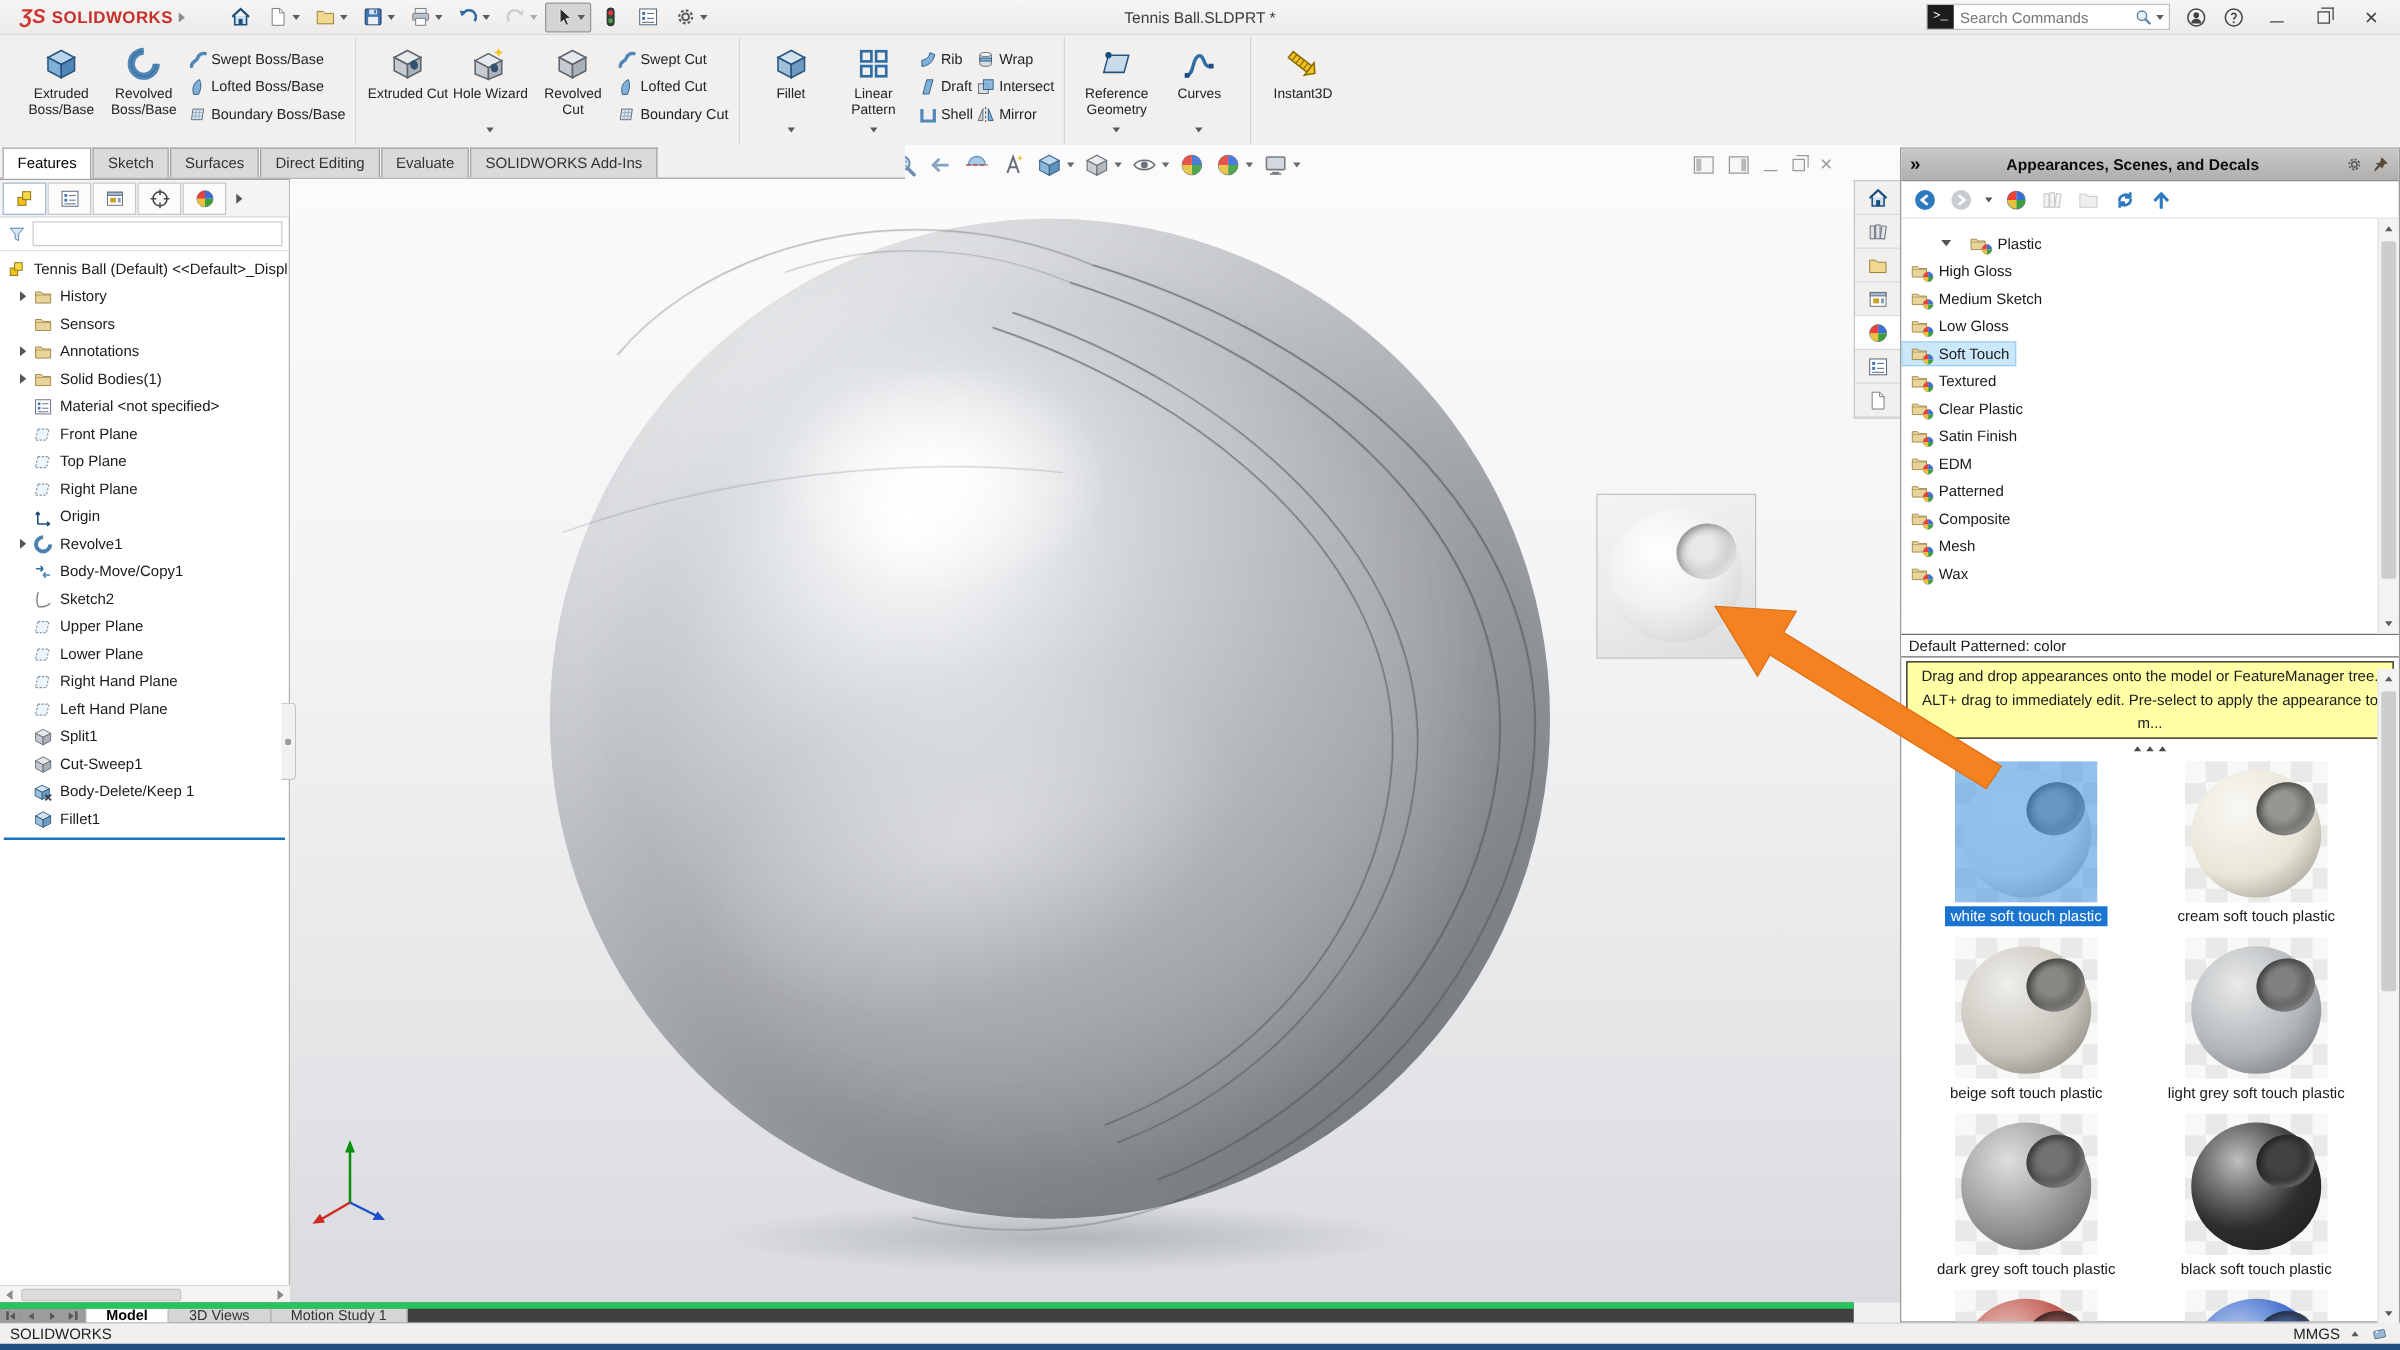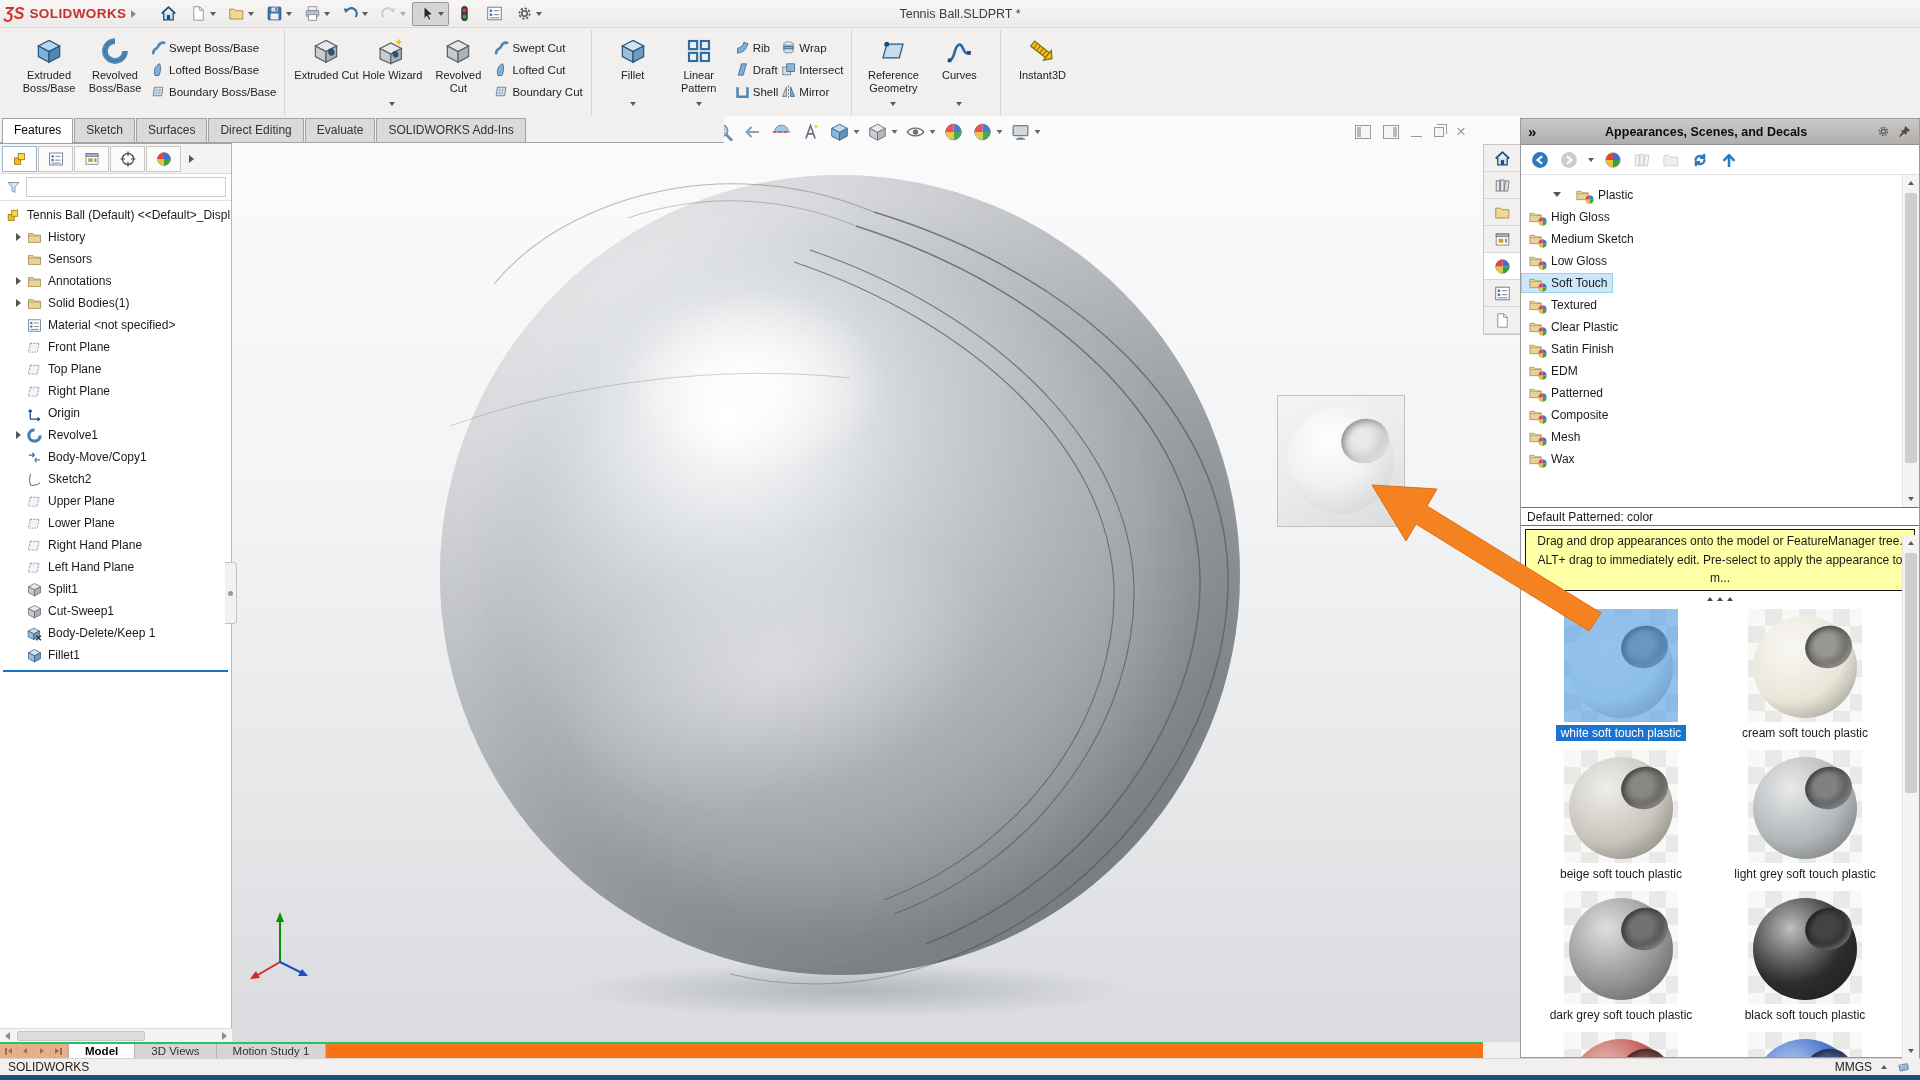--- a/index.html
+++ b/index.html
@@ -5,21 +5,21 @@
   *{margin:0;padding:0;box-sizing:border-box}
   html,body{width:1920px;height:1080px;overflow:hidden}
   body{font-family:"Liberation Sans","DejaVu Sans",sans-serif;font-size:12px;color:#1a1a1a;background:#f1f0ee;position:relative}
   .ti{display:inline-block;vertical-align:middle;flex:none}
   .cdown{display:inline-block;width:0;height:0;border-top:4px solid #5a5a5a;border-left:3.5px solid transparent;border-right:3.5px solid transparent}
   .cup{display:inline-block;width:0;height:0;border-bottom:4px solid #5a5a5a;border-left:3.5px solid transparent;border-right:3.5px solid transparent}
   .cright{display:inline-block;width:0;height:0;border-left:5px solid #555;border-top:4px solid transparent;border-bottom:4px solid transparent}
 
   
   .titlebar{position:absolute;top:0;left:0;width:1920px;height:28px;background:linear-gradient(#f7f6f5,#edebe9);display:flex;align-items:center;border-bottom:1px solid #dddbd9}
-  .logo{display:flex;align-items:center;gap:5px;padding:0 4px}
+  .logo{display:flex;align-items:center;gap:5px;padding:0 16px}
   .logo-mark{color:#d1342e;font-weight:bold;font-style:italic;font-size:16px;line-height:1}
   .logo-text{color:#c8302b;font-weight:bold;font-size:13.5px;letter-spacing:.4px}
   .qat{display:flex;align-items:center;gap:1px;margin-left:14px}
   .qbtn{height:24px;display:flex;align-items:center;gap:2px;padding:0 4px;border-radius:2px;border:1px solid transparent}
   .qbtn.active{background:#d7d5d3;border-color:#9a9896}
   .qbtn.disabled{opacity:.45}
   .qbtn .ti{width:19px;height:19px}
   .doc-title{position:absolute;left:0;right:0;text-align:center;font-size:12.5px;color:#3c3c3c;pointer-events:none}
   .tb-right{margin-left:auto;display:flex;align-items:center;gap:12px;padding-right:10px;position:relative;z-index:2}
   .searchbox{width:195px;height:21px;background:#fff;border:1px solid #c3c1bf;display:flex;align-items:center}
@@ -145,21 +145,21 @@
   .sw-label{margin-top:3px;font-size:12px;padding:1px 5px;white-space:nowrap;color:#1a1a1a}
   .sw.selected .sw-label{background:#1b75d0;color:#fff}
 
   
   .lhscroll{position:absolute;left:0;top:912px;width:232px;height:14px;background:#f5f4f3;border-top:1px solid #dedcda;display:flex;align-items:center;z-index:6}
   .hs-btn{width:15px;height:13px;display:flex;align-items:center;justify-content:center}
   .hs-left{border-right:5px solid #8a8a8a;border-top:4px solid transparent;border-bottom:4px solid transparent;width:0;height:0}
   .hs-right{border-left:5px solid #8a8a8a;border-top:4px solid transparent;border-bottom:4px solid transparent;width:0;height:0}
   .hs-thumb{height:10px;width:128px;background:#dddcdb;border:1px solid #c8c6c4;border-radius:2px;margin-left:2px}
   .hs-spacer{flex:1}
-  .mtabs{position:absolute;left:0;top:926px;width:1483px;height:16px;background:#f97316;border-top:2px solid #22c55e;display:flex;align-items:stretch;z-index:6}
+  .mtabs{position:absolute;left:0;top:926px;width:1483px;height:16px;background:#404040;border-top:5px solid #22c55e;display:flex;align-items:stretch;z-index:6}
   .mnav{display:flex;border-right:1px solid #b7b5b3}
   .mnav-btn{width:17px;display:flex;align-items:center;justify-content:center;border-right:1px solid #cfcdcb;background:#dcdad8;opacity:.6}
   .tri-l{width:0;height:0;border-right:4px solid #666;border-top:3.5px solid transparent;border-bottom:3.5px solid transparent}
   .tri-r{width:0;height:0;border-left:4px solid #666;border-top:3.5px solid transparent;border-bottom:3.5px solid transparent}
   .bar-v{width:1.5px;height:7px;background:#666;margin:0 1px}
   .mtab{padding:0 16px;border-right:1px solid #b7b5b3;display:flex;align-items:center;background:#d7d5d3;font-size:11.5px;color:#333}
   .mtab.active{background:#fdfdfd;font-weight:bold;color:#000}
   .statusbar{position:absolute;top:1058px;left:0;width:1920px;height:22px;background:#f1f0ee;border-top:1px solid #d6d4d2}
   .sb-text{position:absolute;left:8px;top:1px;font-size:12px;color:#222}
   .sb-right{position:absolute;right:8px;top:0;height:16px;display:flex;align-items:center;gap:9px}
@@ -505,20 +505,45 @@
         </svg>
       </div>
     <div class="qbtn">
         <svg class="ti">
           <use href="#s-gear"></use>
         </svg>
         <span class="cdown"></span>
       </div>
   </div>
   <div class="doc-title">Tennis Ball.SLDPRT *</div>
+  <div class="tb-right">
+    <div class="searchbox">
+      <span class="sb-cmd"></span>
+      <input class="sb-input" placeholder="Search Commands" style="">
+      <svg class="ti">
+          <use href="#s-mag"></use>
+        </svg>
+      <span class="cdown" style="margin-right:4px"></span>
+    </div>
+    <svg class="ti" style="width:18px;height:18px">
+        <use href="#s-person"></use>
+      </svg>
+    <svg class="ti" style="width:18px;height:18px">
+        <use href="#s-question"></use>
+      </svg>
+    <div class="winbtn">
+        <span class="wb-min"></span>
+      </div>
+    <div class="winbtn">
+        <span class="wb-rest"></span>
+      </div>
+    <div class="winbtn">
+        <span class="wb-close"></span>
+      </div>
+  </div>
 </div>
 
 <div class="ribbon">
   <div class="rgroup">
     <div class="bigbtn">
         <svg class="ti">
           <use href="#s-cube"></use>
         </svg>
         <span>Extruded Boss/Base</span>
       </div>

